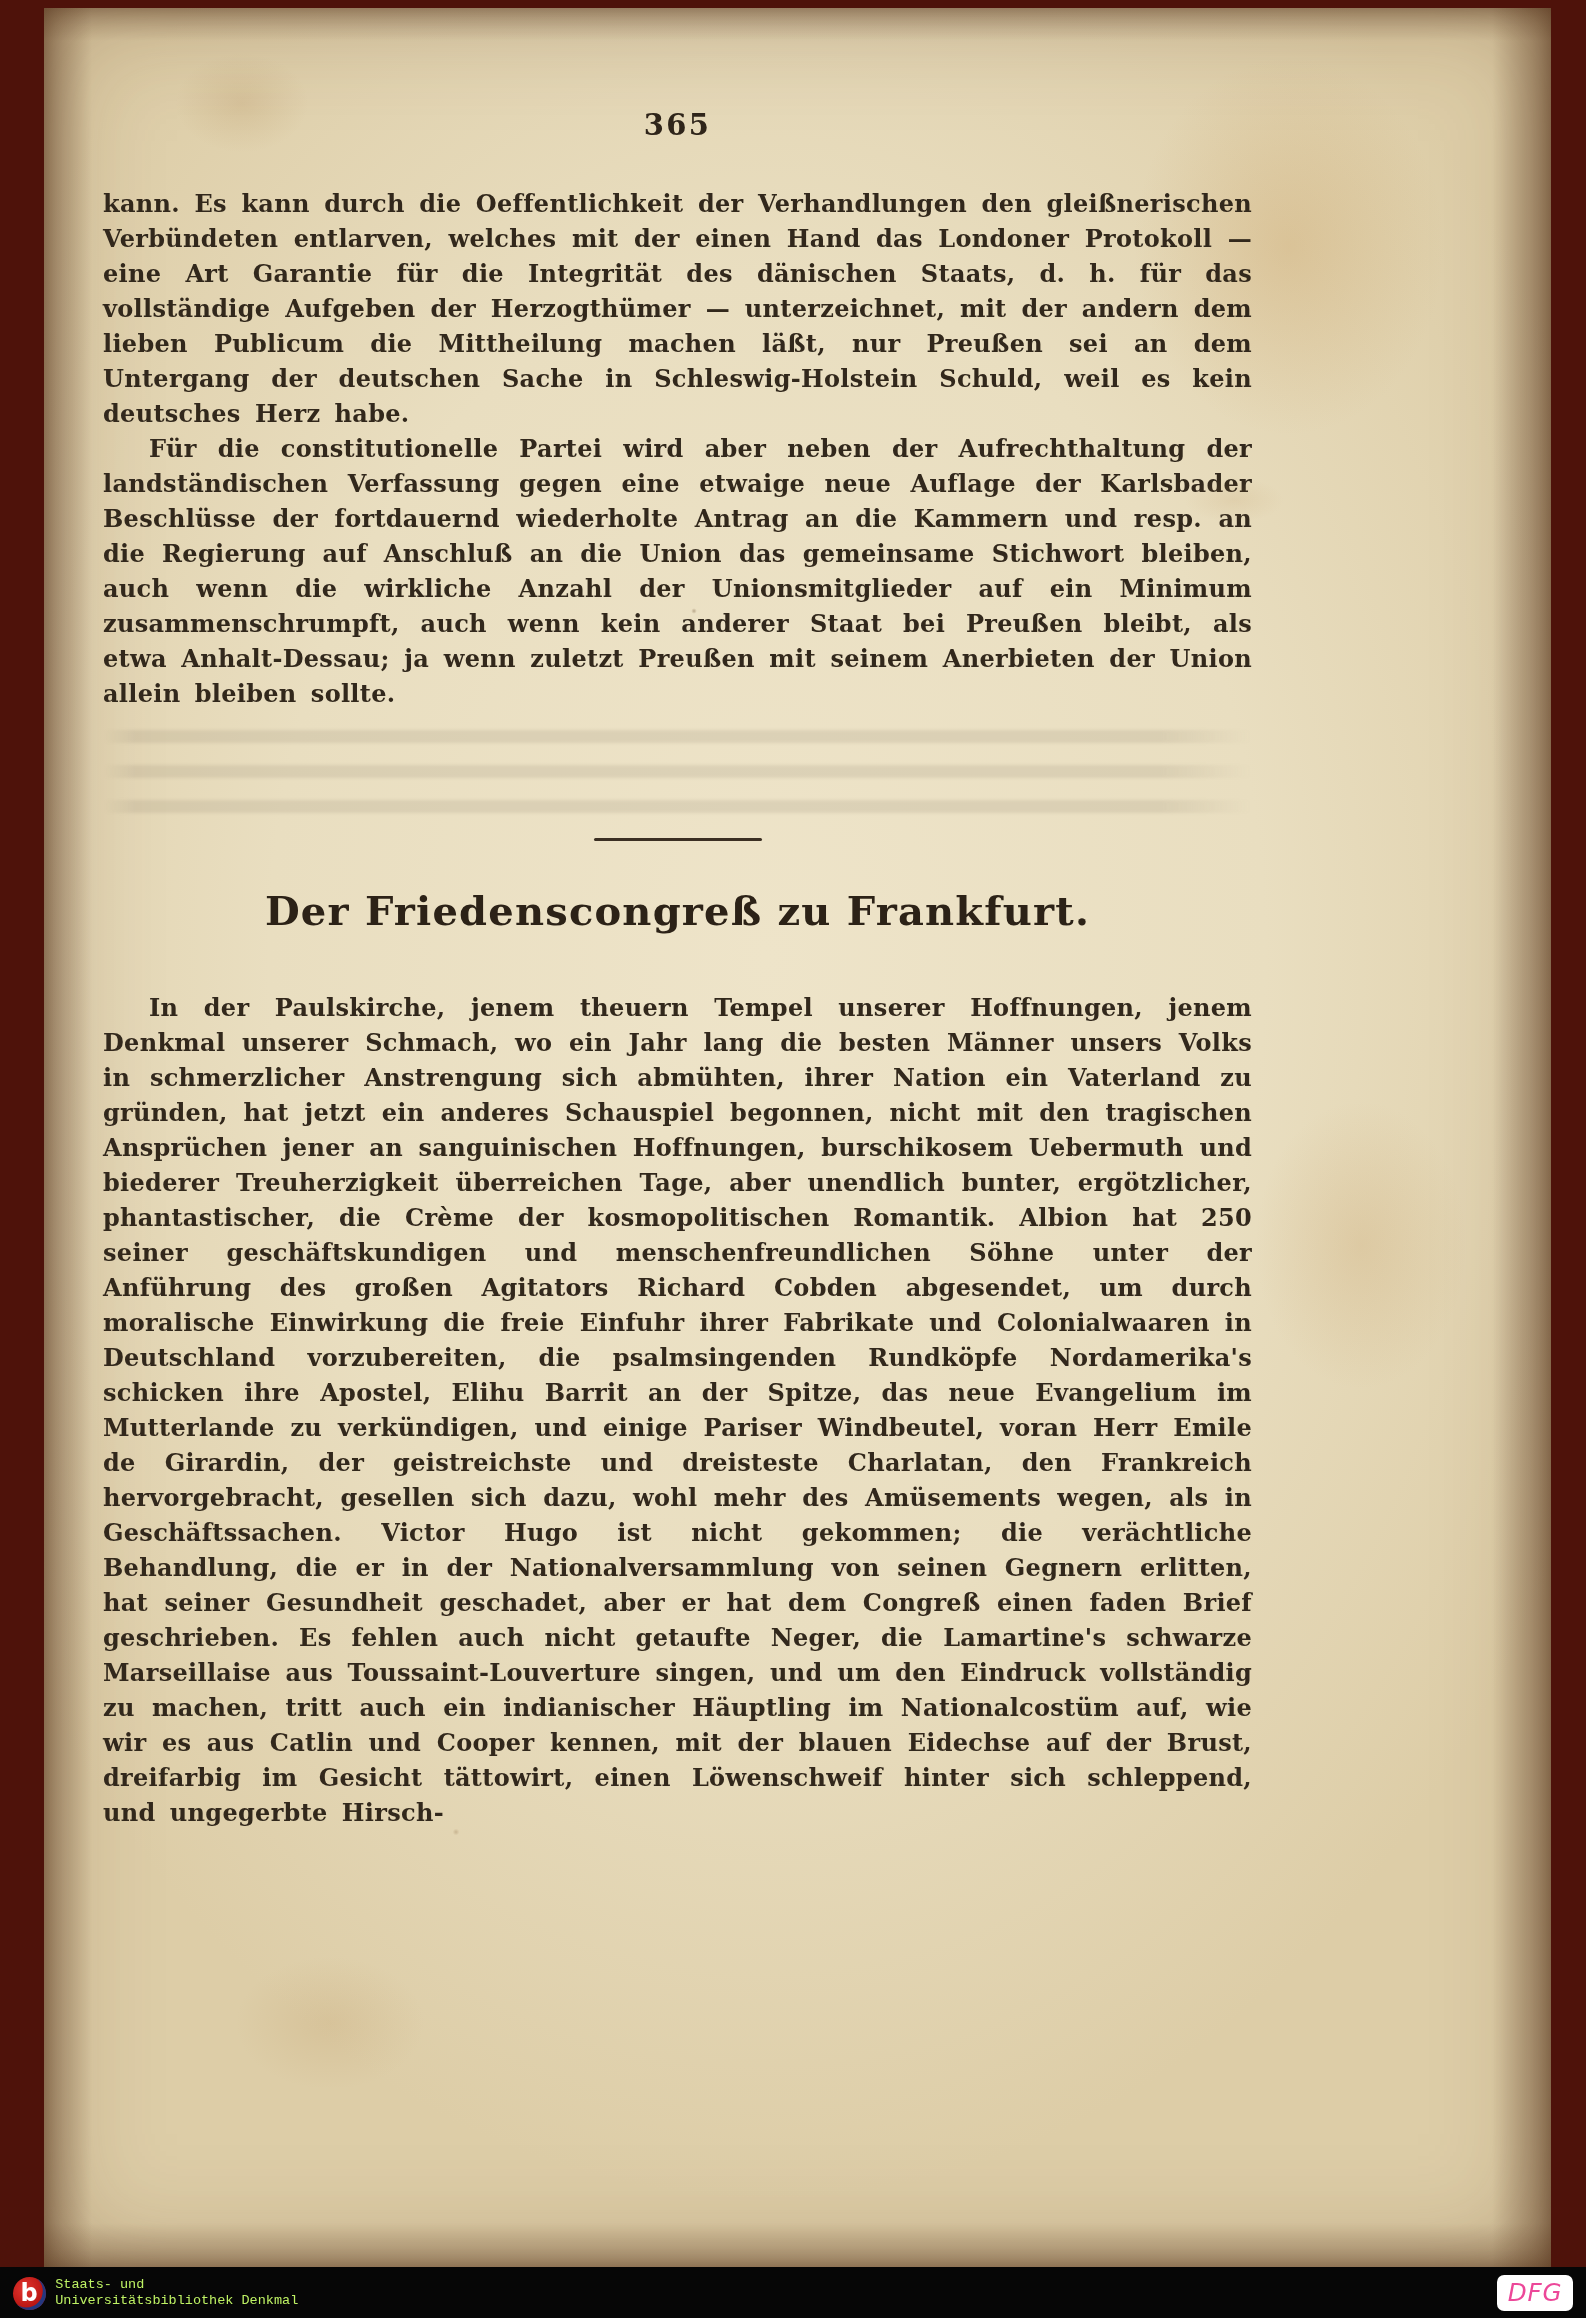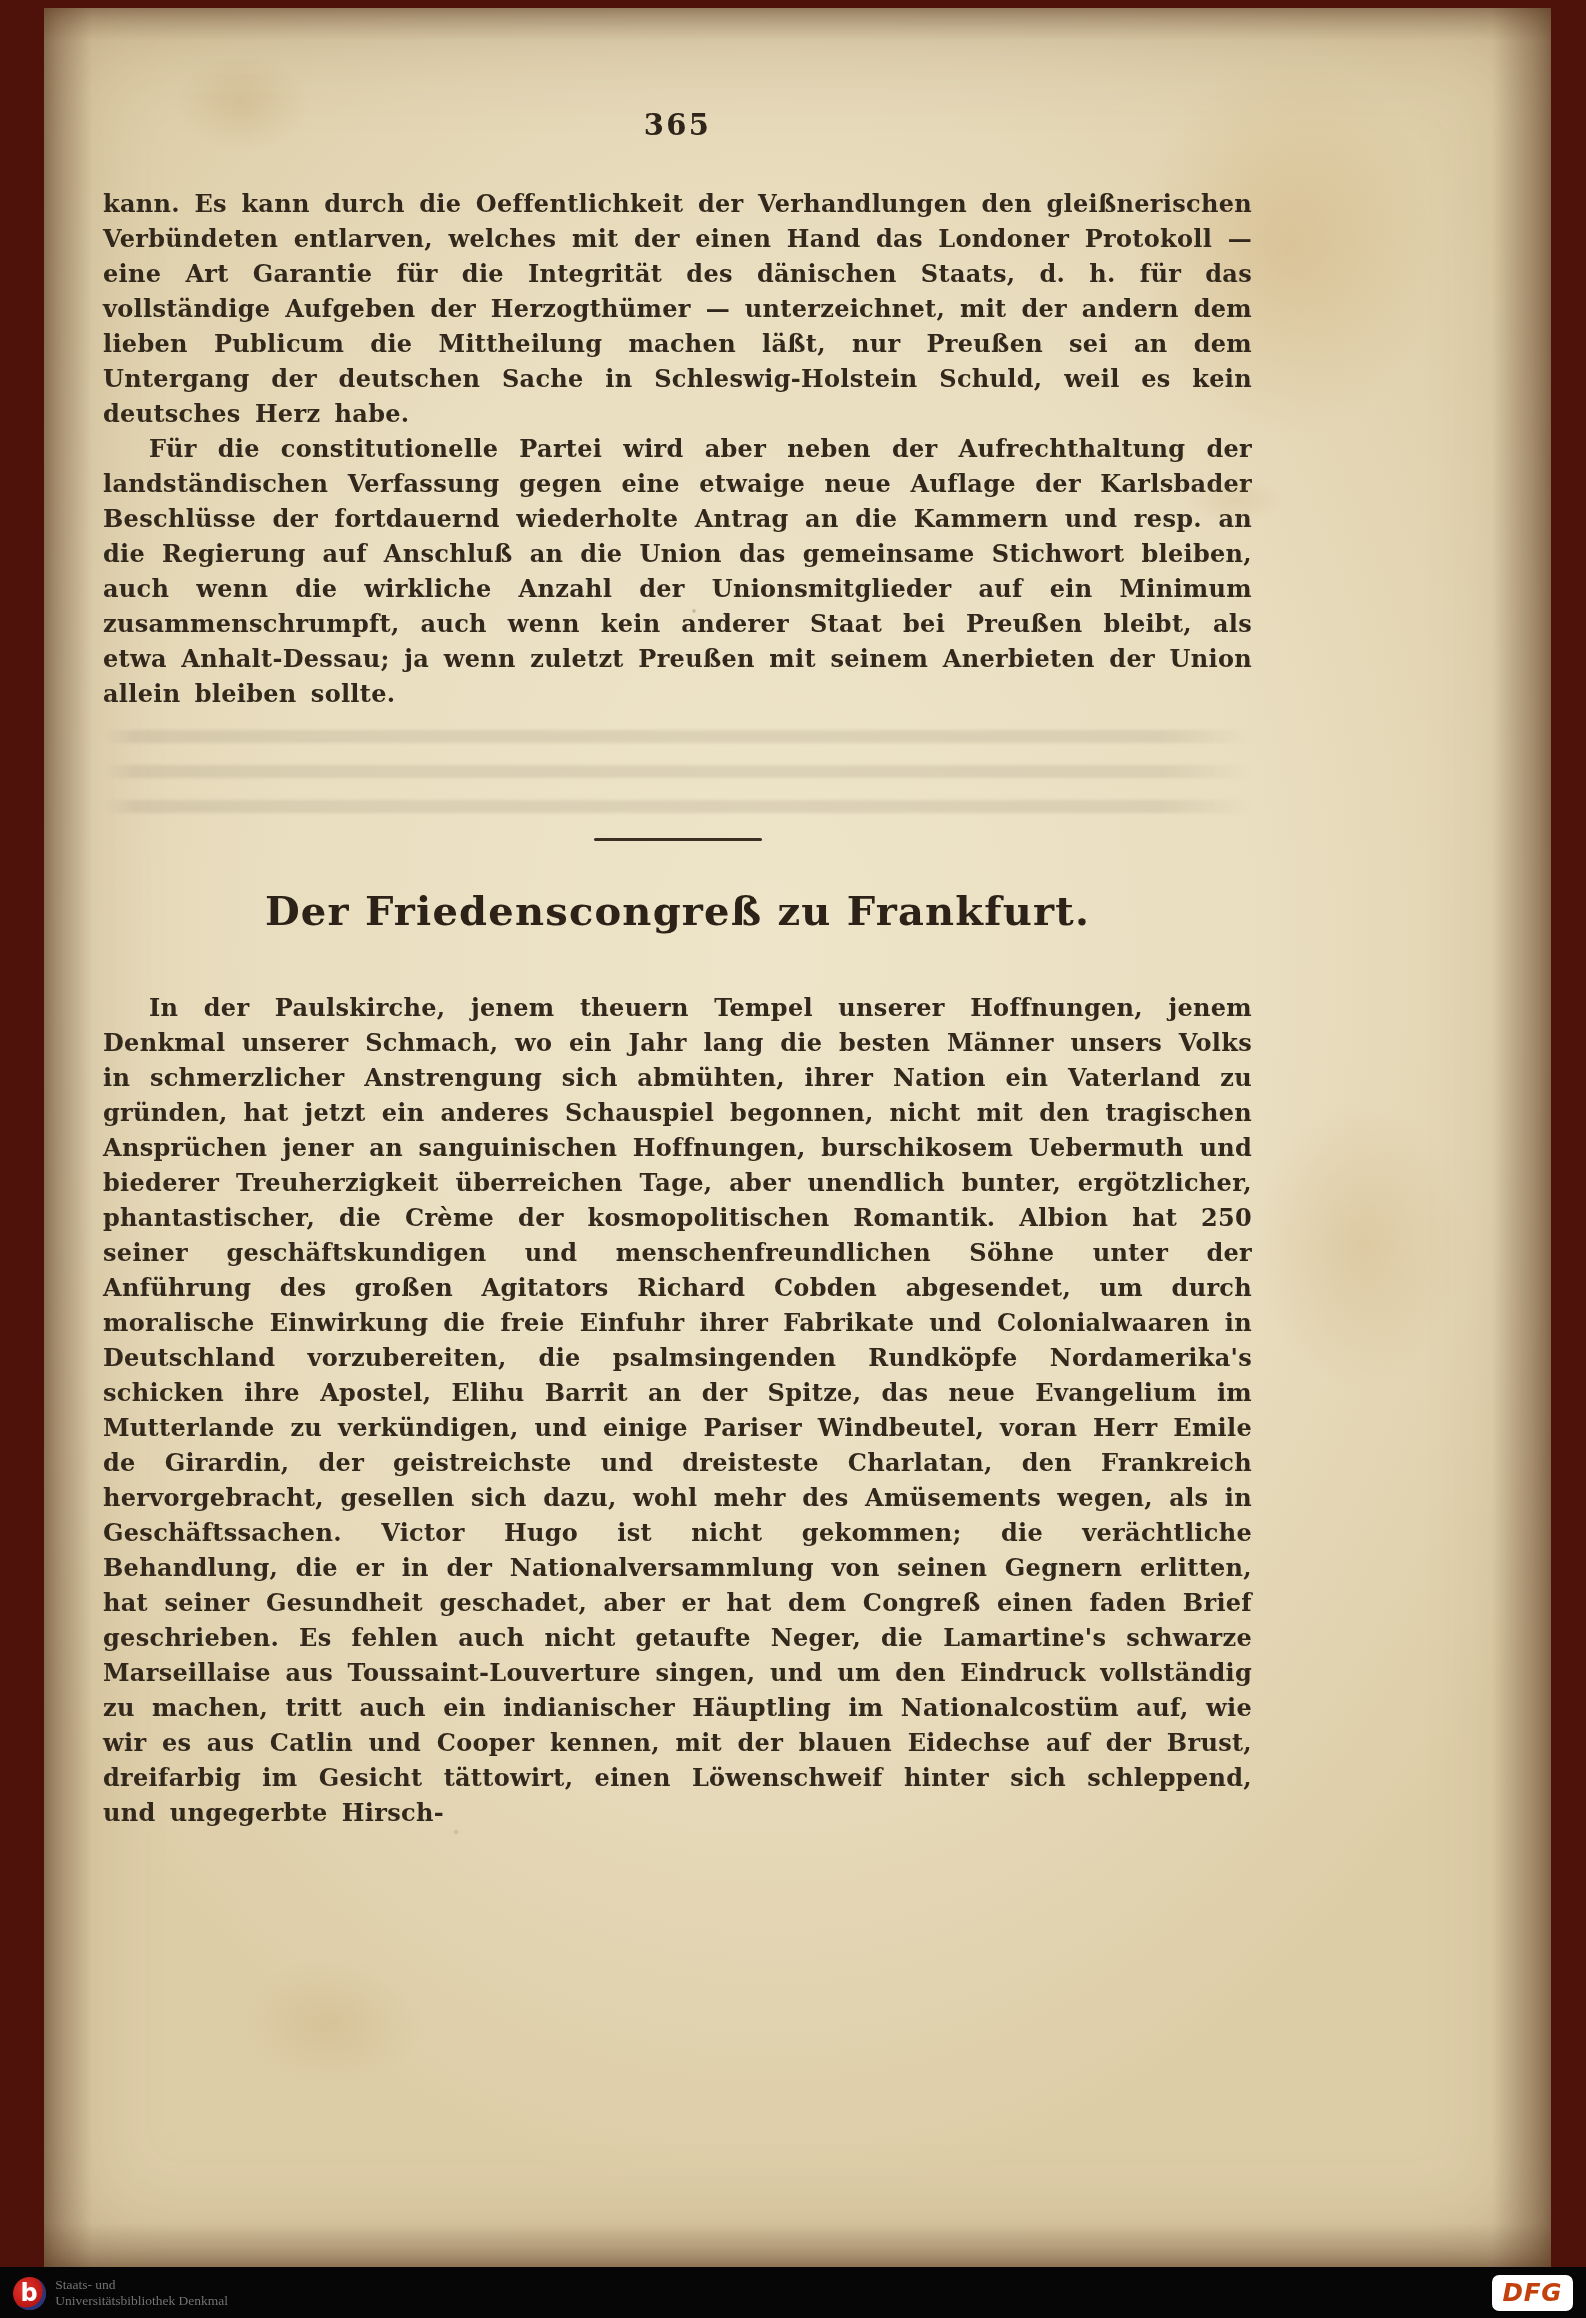--- a/index.html
+++ b/index.html
@@ -143,34 +143,34 @@
     border-radius: 50%;
     background: radial-gradient(circle at 35% 35%, #e2352f, #b5120f 70%);
     color: #ffffff;
     font: bold 24px/33px "DejaVu Sans", sans-serif;
     text-align: center;
     box-shadow: inset -3.2px -2.4px 0 rgba(20,60,140,.9);
   }
   .lib-text {
     display: flex;
     flex-direction: column;
-    color: #737373;
-    font-family: Liberation Serif, serif;
+    color: #bef264;
+    font-family: Liberation Mono, monospace;
     font-size: 13.5px;
     line-height: 16px;
   }
   .dfg {
     background: #ffffff;
     border-radius: 7.1px;
     padding: 2.4px 11px 4px 11px;
   }
   .dfg-text {
-    color: #c2410c;
+    color: #ec4899;
     font-family: "DejaVu Sans", sans-serif;
-    font-weight: bold;
+    font-weight: normal;
     font-style: italic;
     font-size: 24.6px;
     letter-spacing: 0.8px;
   }
 </style>
 </head>
 <body>
 
 <div class="page">
 

